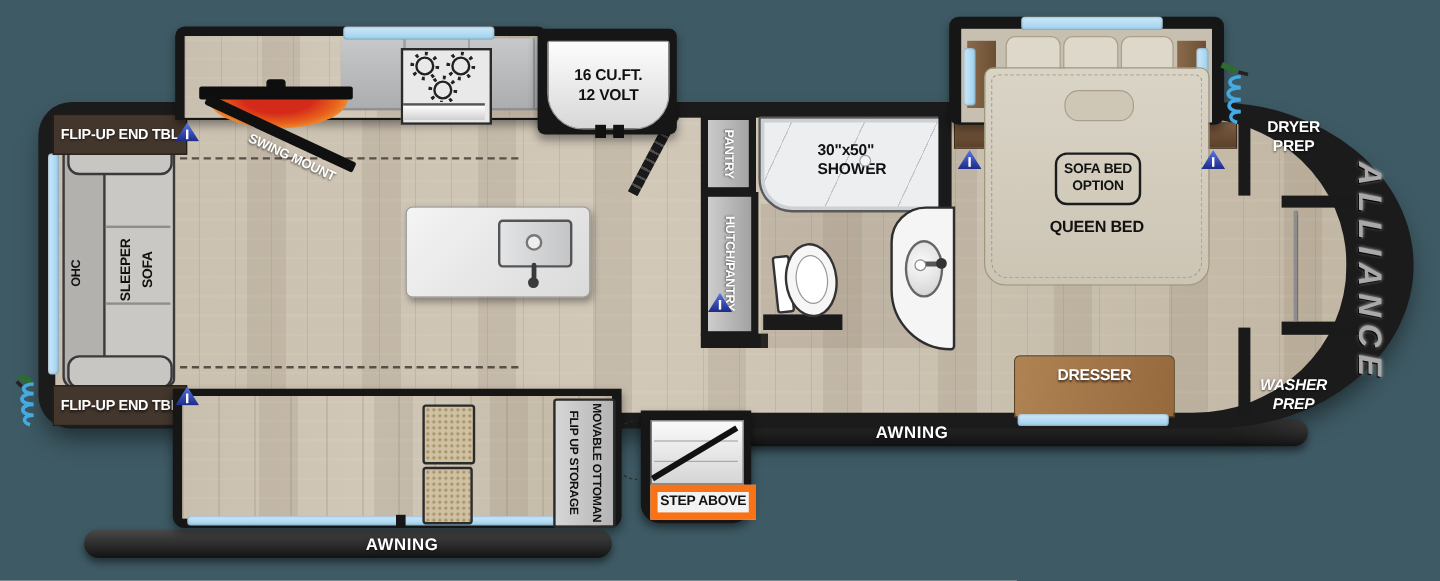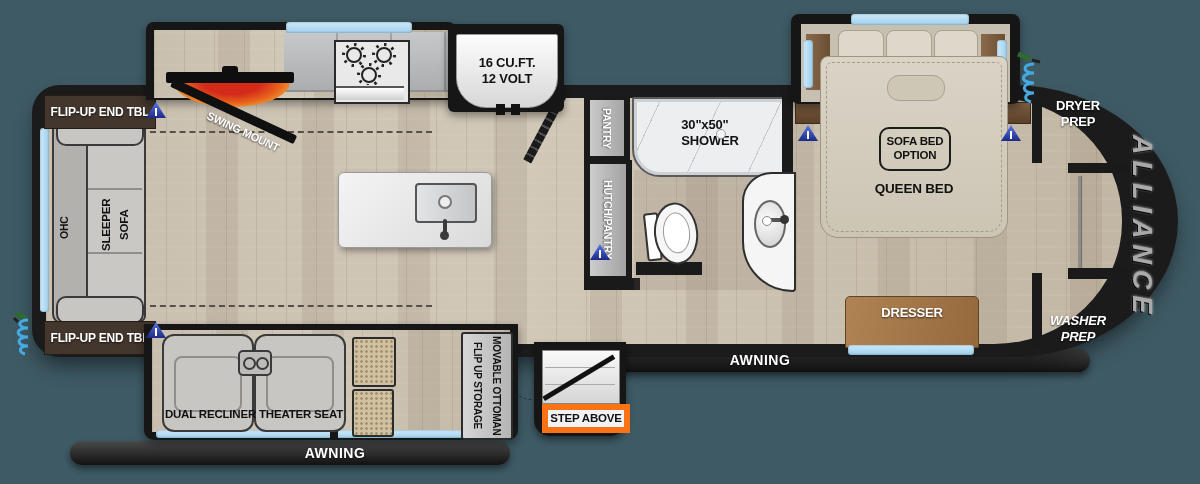--- a/index.html
+++ b/index.html
@@ -197,31 +197,20 @@
     <div class="abs cf lbl dark" style="left:58px;top:70px;width:68px;height:40px;border:2.5px solid #1c1c1c;border-radius:10px;font-size:11.5px;">SOFA BED
 OPTION</div>
     <div class="abs cf lbl dark" style="left:28px;top:124px;width:130px;font-size:13.5px;">QUEEN BED</div>
   </div>
 
   <div class="abs slide" style="left:144px;top:324px;width:374px;height:116px;border-radius:0 0 10px 10px;"></div>
   <div class="abs wood" style="left:152px;top:330px;width:358px;height:102px;"></div>
   <div class="abs win" style="left:156px;top:430px;width:346px;height:8px;"></div>
   <div class="abs" style="left:330px;top:429px;width:8px;height:10px;background:#161616;"></div>
 
-  <div class="abs" style="left:160px;top:332px;width:188px;height:100px;">
-    <div class="abs sofa-part" style="left:2px;top:2px;width:88px;height:94px;border-radius:12px;"></div>
-    <div class="abs sofa-part" style="left:94px;top:2px;width:88px;height:94px;border-radius:12px;"></div>
-    <div class="abs" style="left:14px;top:24px;width:64px;height:52px;border:2px solid #8f8e8b;border-radius:8px;"></div>
-    <div class="abs" style="left:106px;top:24px;width:64px;height:52px;border:2px solid #8f8e8b;border-radius:8px;"></div>
-    <div class="abs" style="left:78px;top:18px;width:30px;height:22px;background:#bdbcb9;border:2px solid #3a3a3a;border-radius:5px;">
-      <div class="abs" style="left:3px;top:5px;width:9px;height:9px;border:2px solid #3a3a3a;border-radius:50%;"></div>
-      <div class="abs" style="left:16px;top:5px;width:9px;height:9px;border:2px solid #3a3a3a;border-radius:50%;"></div>
-    </div>
-    <div class="abs cf lbl dark" style="left:-2px;top:76px;width:192px;font-size:11.5px;">DUAL RECLINER THEATER SEAT</div>
-  </div>
 
   <div class="abs" style="left:352px;top:337px;width:40px;height:46px;border:2px solid #2b2b2b;border-radius:3px;
               background-color:#cfc2a2;background-image:radial-gradient(circle,#a8906a 1px,transparent 1.6px);background-size:5px 5px;"></div>
   <div class="abs" style="left:352px;top:389px;width:38px;height:44px;border:2px solid #2b2b2b;border-radius:3px;
               background-color:#cfc2a2;background-image:radial-gradient(circle,#a8906a 1px,transparent 1.6px);background-size:5px 5px;"></div>
 
 
   <div class="abs cf vrl lbl dark" style="left:461px;top:332px;width:48px;height:104px;border:2px solid #2b2b2b;border-radius:3px;
               background:linear-gradient(90deg,#d6d6d6,#b4b4b4);font-size:10px;line-height:1.9;">MOVABLE OTTOMAN
 FLIP UP STORAGE</div>

